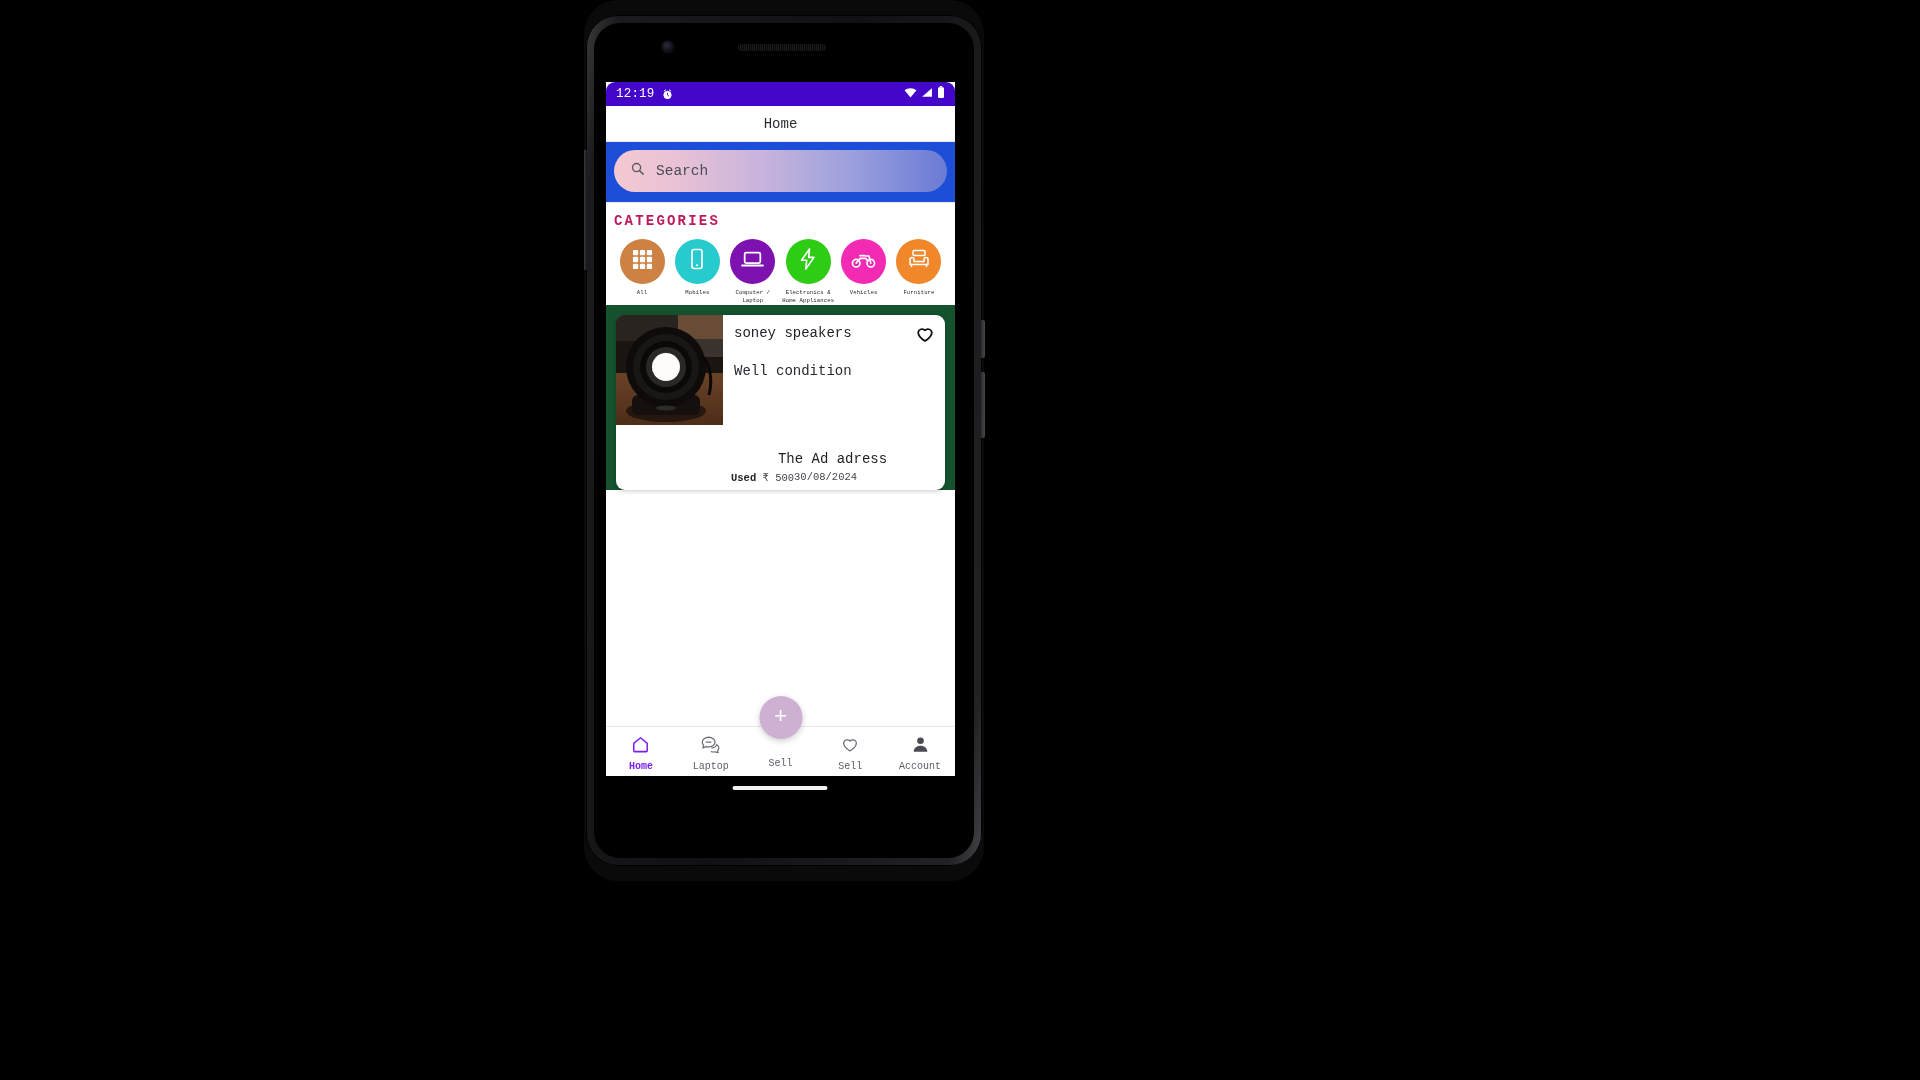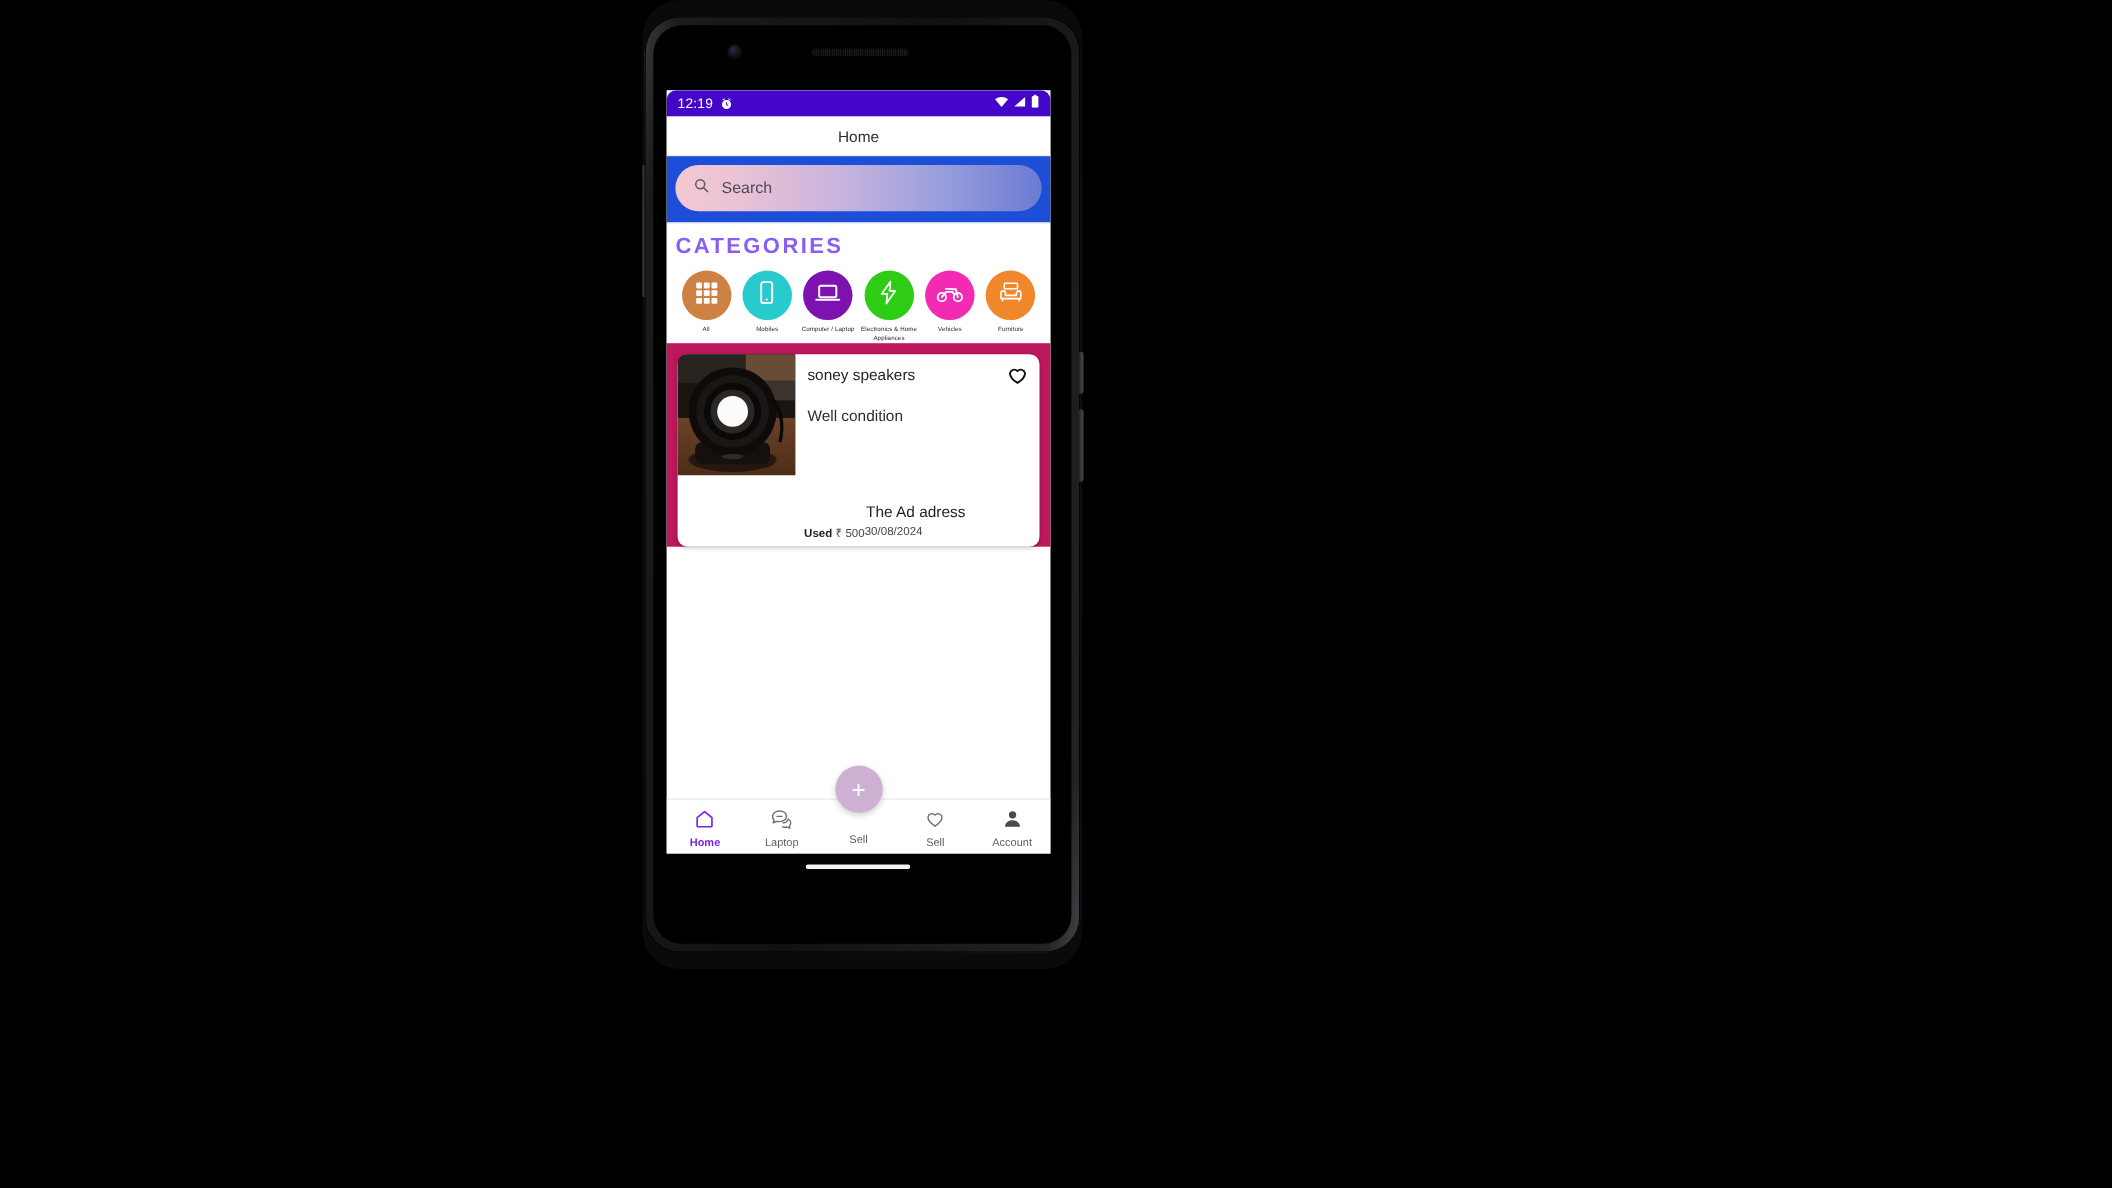--- a/index.html
+++ b/index.html
@@ -6,20 +6,21 @@
   html, body {
     width:1920px; height:1080px;
     background:#000;
     font-family:"Liberation Sans", sans-serif;
     overflow:hidden;
   }
   .stage {
     position:relative;
     width:1920px; height:1080px;
     background:#000;
+    font-family:Liberation Mono, monospace;
   }
 
   
   .device {
     position:absolute;
     left:584px; top:0px;
     width:400px; height:881px;
     background:#0a0a0a;
     border-radius:34px;
     overflow:hidden;
@@ -111,39 +112,39 @@
     background:linear-gradient(90deg,#f3c9d1 0%,#e9c2d5 18%,#c9b4dd 44%,#9a9fdc 72%,#6a7bd4 100%);
     display:flex; align-items:center;
     padding:0 16px;
     gap:11px;
   }
   .search-text { font-size:14.5px; color:#4b4b55; }
 
   
   .cat-section { padding:10px 8px 0 8px; background:#fff; }
   .cat-title {
-    font-size:20px; font-weight:bold; letter-spacing:2.2px;
-    color:#8b5cf6; padding-left:0px;
+    font-size:14px; font-weight:bold; letter-spacing:2.2px;
+    color:#be185d; padding-left:0px;
   }
   .cat-row {
     display:flex; justify-content:space-between;
     margin-top:10px; padding:0 2px;
   }
   .cat-item { width:52px; display:flex; flex-direction:column; align-items:center; }
   .cat-circle {
     width:45px; height:45px; border-radius:50%;
     display:flex; align-items:center; justify-content:center;
   }
   .cat-label {
     margin-top:5px; font-size:5.6px; line-height:1.45;
     text-align:center; color:#25252b; letter-spacing:.1px;
   }
 
   
-  .cards-area { padding:10px 10px 0 10px; background:#be185d; }
+  .cards-area { padding:10px 10px 0 10px; background:#14532d; }
   .card {
     background:#fff;
     border-radius:9px;
     box-shadow:0 1px 5px rgba(0,0,0,.22);
     overflow:hidden;
     height:175px;
     position:relative;
   }
   .card-main { display:flex; height:110px; }
   .card-img {

